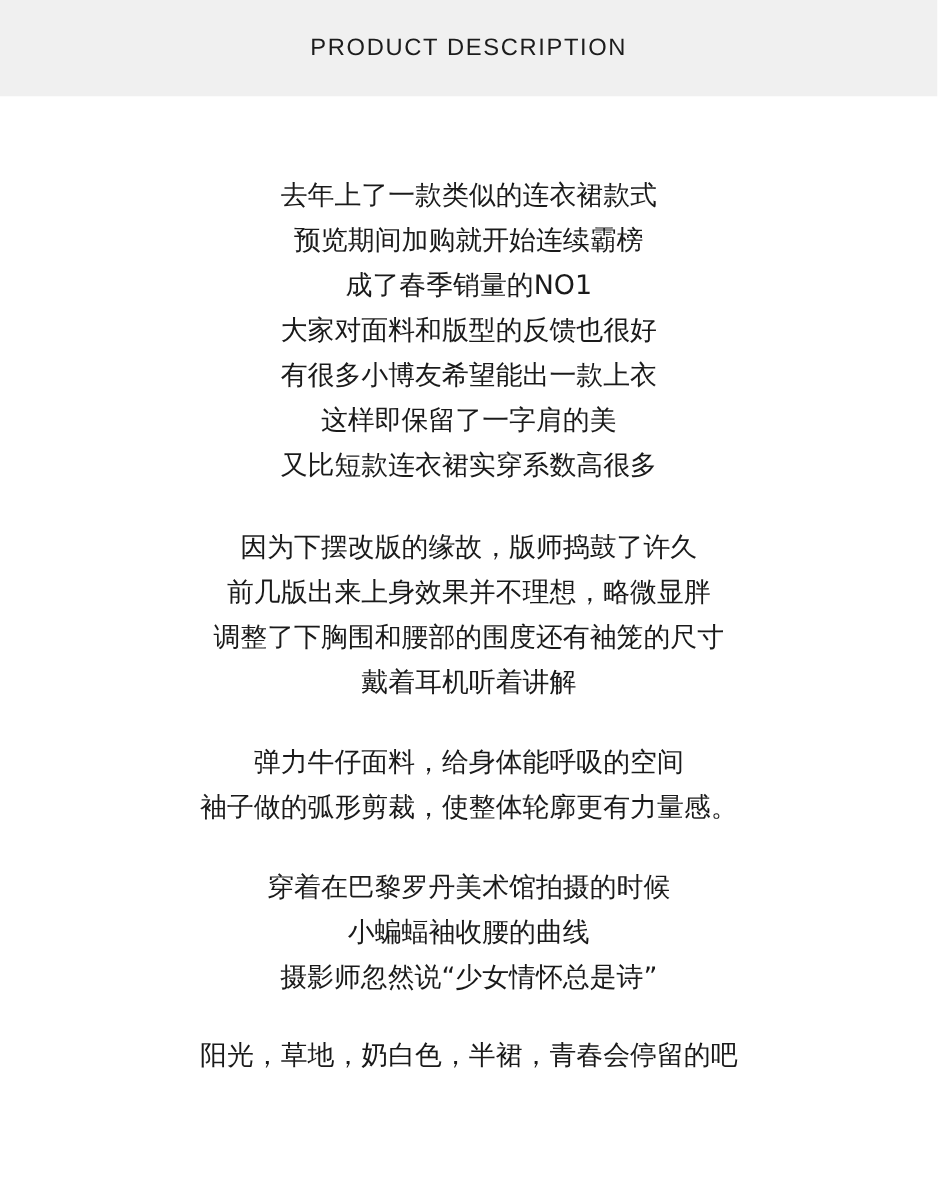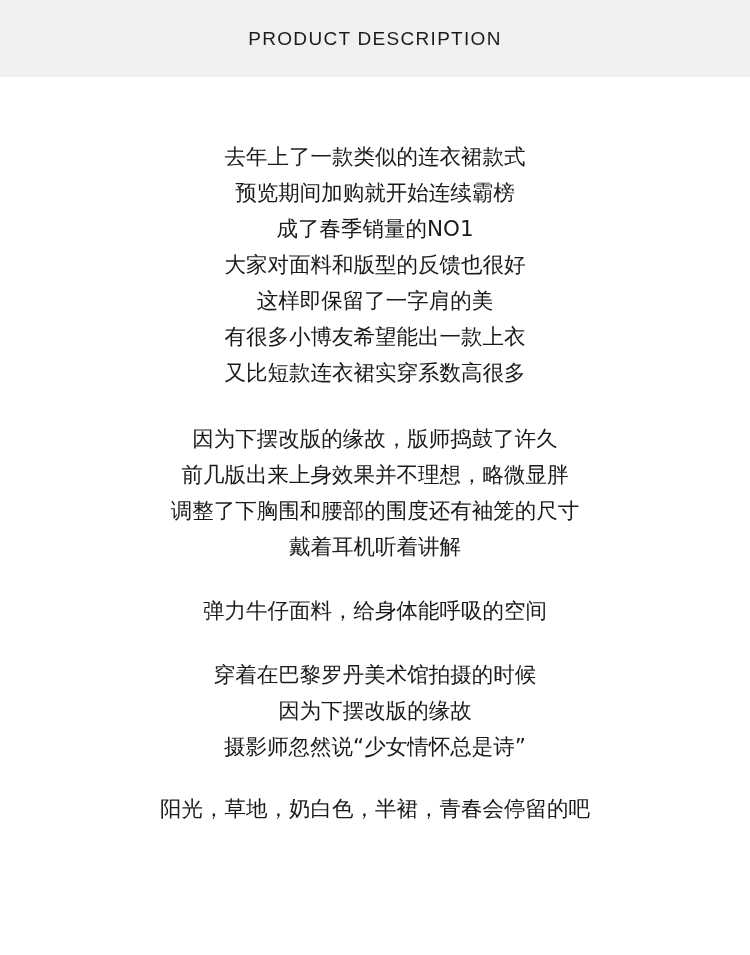--- a/index.html
+++ b/index.html
@@ -69,45 +69,46 @@
 
   <div class="spacer-xl"></div>
 
   <div class="body-copy">
 
     <div class="para">
       <div class="line">去年上了一款类似的连衣裙款式</div>
       <div class="line">预览期间加购就开始连续霸榜</div>
       <div class="line">成了春季销量的NO1</div>
       <div class="line">大家对面料和版型的反馈也很好</div>
+      <div class="line">有很多小博友希望能出一款上衣</div>
       <div class="line">这样即保留了一字肩的美</div>
-      <div class="line">有很多小博友希望能出一款上衣</div>
       <div class="line">又比短款连衣裙实穿系数高很多</div>
     </div>
 
     <div class="spacer-lg"></div>
 
     <div class="para">
       <div class="line">因为下摆改版的缘故，版师捣鼓了许久</div>
       <div class="line">前几版出来上身效果并不理想，略微显胖</div>
       <div class="line">调整了下胸围和腰部的围度还有袖笼的尺寸</div>
       <div class="line">戴着耳机听着讲解</div>
     </div>
 
     <div class="spacer-md"></div>
 
     <div class="para">
       <div class="line">弹力牛仔面料，给身体能呼吸的空间</div>
+      <div class="line">袖子做的弧形剪裁，使整体轮廓更有力量感。</div>
     </div>
 
     <div class="spacer-md"></div>
 
     <div class="para">
       <div class="line">穿着在巴黎罗丹美术馆拍摄的时候</div>
-      <div class="line">因为下摆改版的缘故</div>
+      <div class="line">小蝙蝠袖收腰的曲线</div>
       <div class="line">摄影师忽然说“少女情怀总是诗”</div>
     </div>
 
     <div class="spacer-sm"></div>
 
     <div class="para">
       <div class="line">阳光，草地，奶白色，半裙，青春会停留的吧</div>
     </div>
 
   </div>

